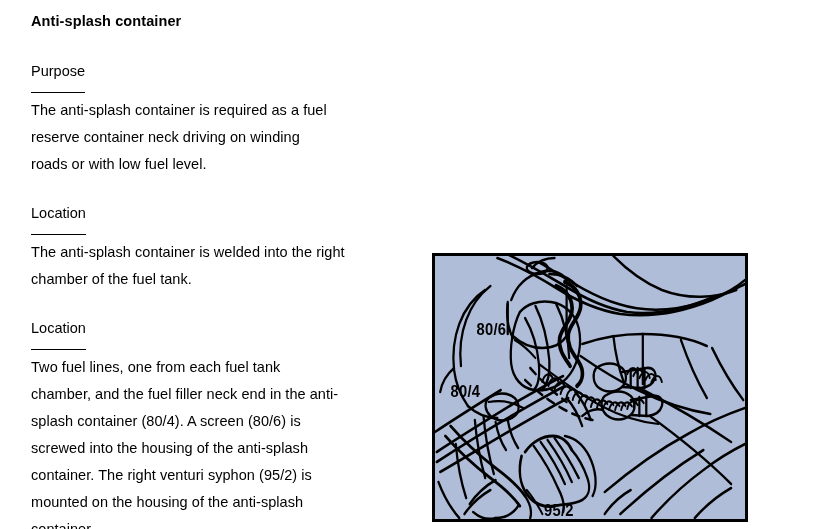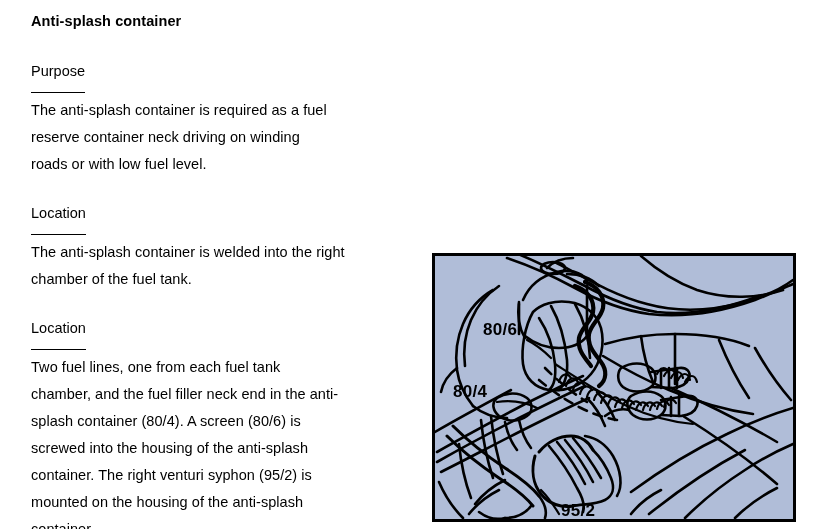--- a/index.html
+++ b/index.html
@@ -57,21 +57,21 @@
     padding-top: 2px;
     white-space: pre-line;
     letter-spacing: 0.05px;
   }
 
   
   .figure {
     position: absolute;
     left: 432px;
     top: 253px;
-    width: 364px;
+    width: 316px;
     height: 269px;
     border: 3px solid #000000;
     box-sizing: border-box;
     background: #b0bdd8;
     overflow: hidden;
   }
   .figure svg {
     display: block;
     width: 100%;
     height: 100%;

